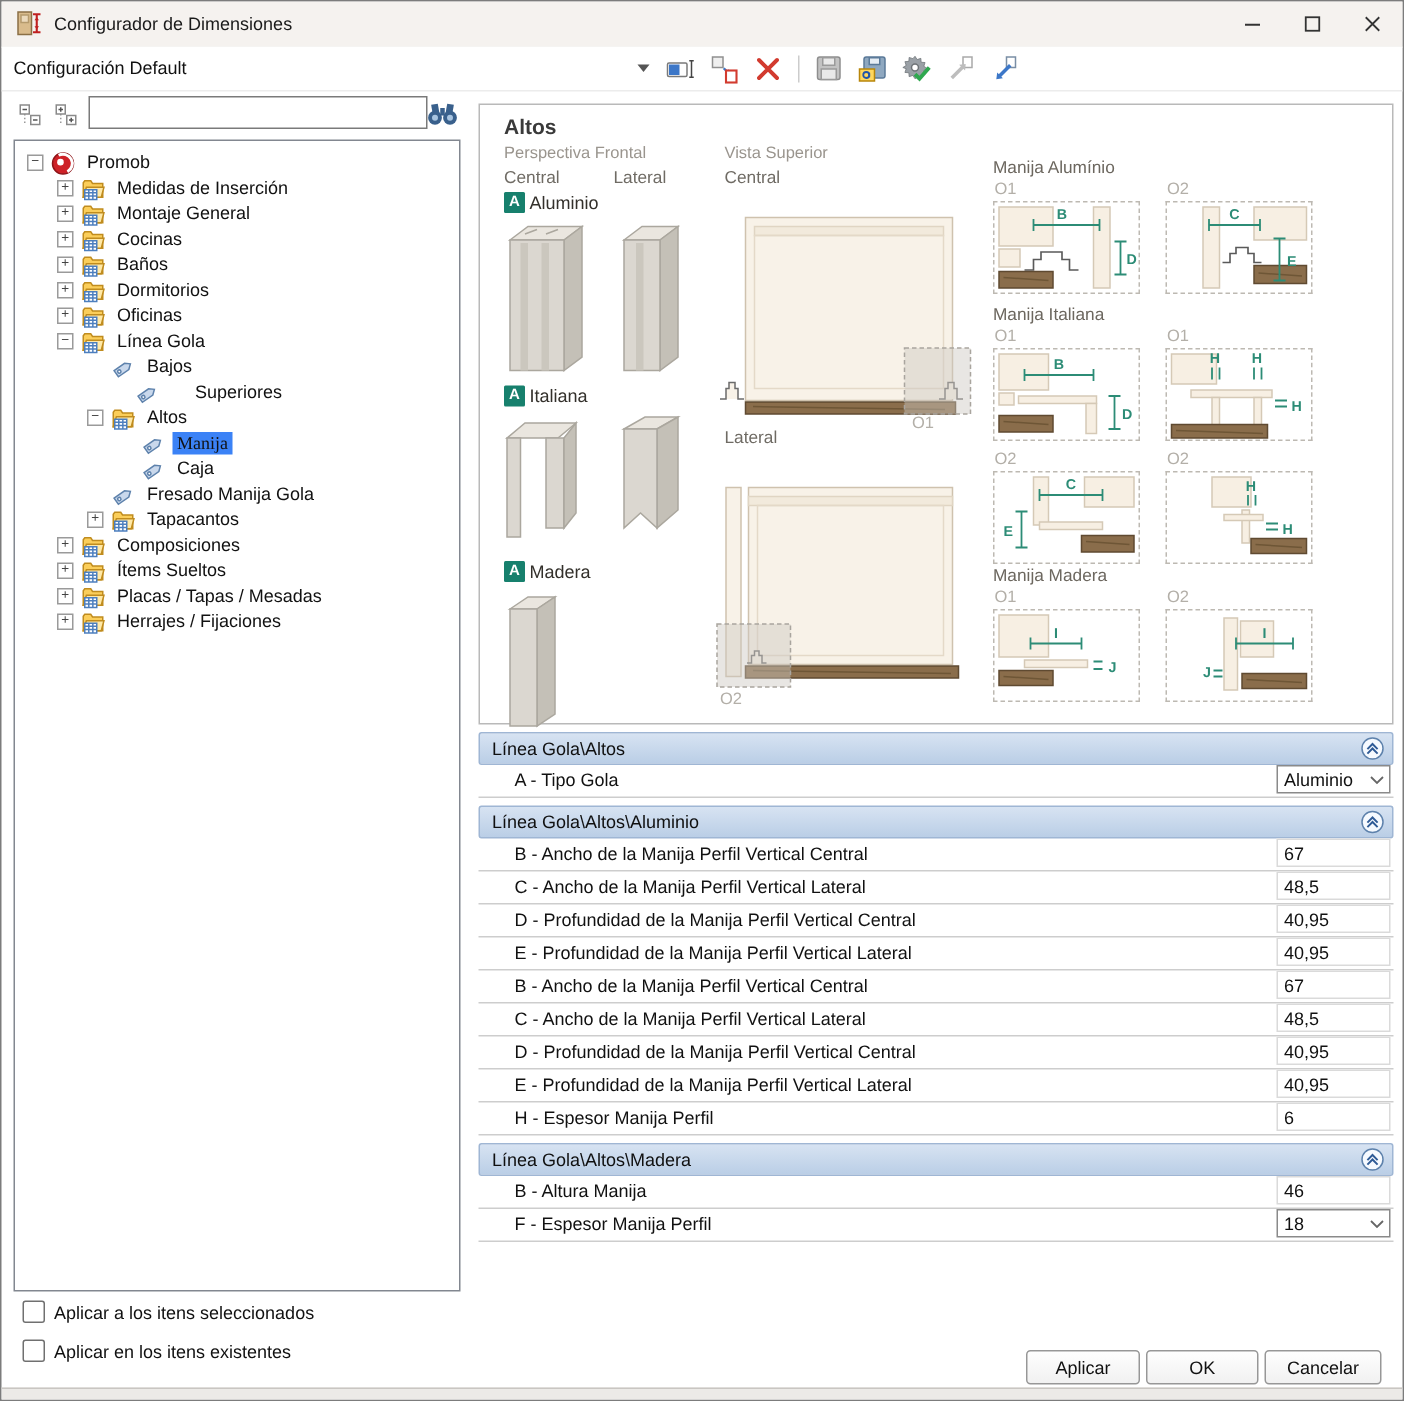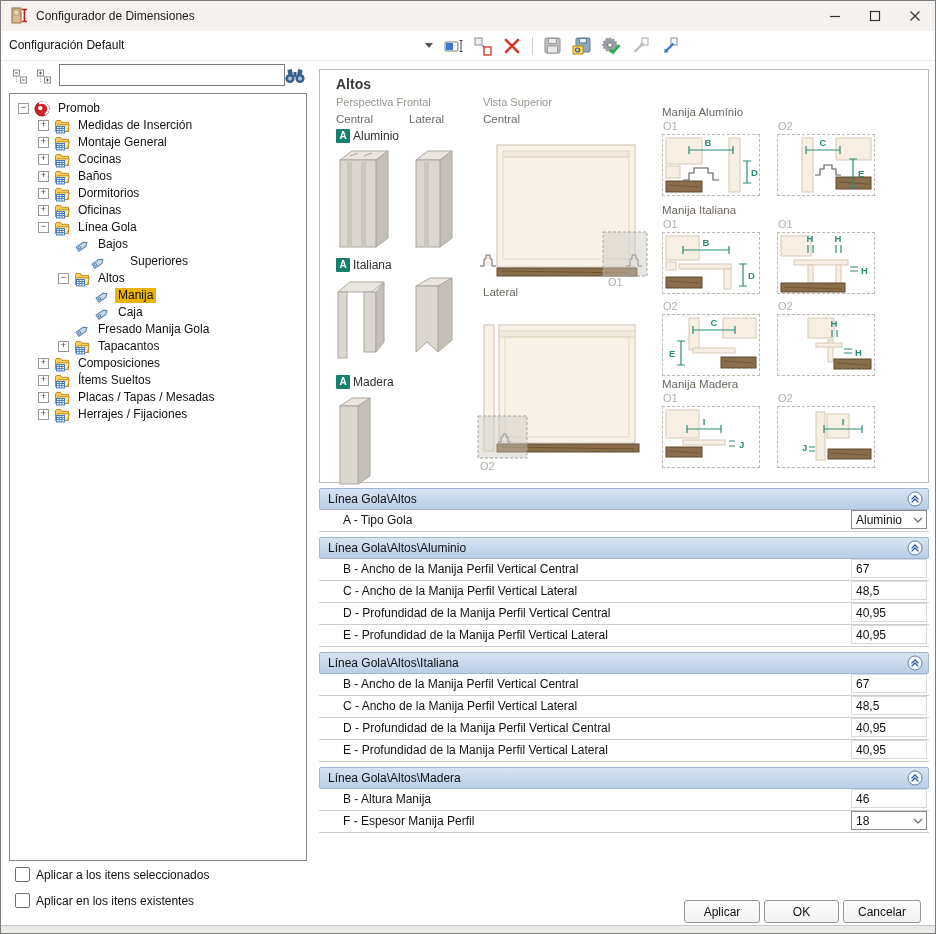--- a/index.html
+++ b/index.html
@@ -22,21 +22,21 @@
   .srbtn{position:absolute;top:2px;width:22px;height:22px;display:flex;align-items:center;justify-content:center;}
   .srbtn.b1{left:0;} .srbtn.b2{left:24px;}
   .search-input{position:absolute;left:50px;top:1px;width:218px;height:20px;border:1px solid #7a7a7a;font-size:12px;padding:0 3px;outline:none;}
   .findbtn{position:absolute;left:274px;top:1px;width:24px;height:22px;display:flex;align-items:center;justify-content:center;}
   .tree{position:absolute;left:8px;top:92px;width:298px;height:768px;border:1px solid #828790;background:#fff;box-sizing:border-box;padding-top:6px;overflow:hidden;}
   .tree-row{height:17px;display:flex;align-items:center;white-space:nowrap;font-size:12px;color:#111;}
   .expander{width:9px;height:9px;border:1px solid #9a9a9a;background:#fff;font-size:9px;line-height:7px;text-align:center;color:#444;margin-right:5px;flex:none;box-sizing:content-box;}
   .expander-spacer{width:11px;margin-right:5px;flex:none;}
   .tree-ico{width:16px;height:16px;margin-right:5px;flex:none;}
   .tree-label{padding:0 3px;line-height:15px;}
-  .tree-label.selected{background:#eab308;}
+  .tree-label.selected{background:#3b82f6;font-family:Liberation Serif, serif;}
   
   .preview{position:absolute;left:318px;top:68px;width:610px;height:414px;border:1px solid #b9b9b9;background:#fff;box-sizing:border-box;}
   .pv-abs{position:absolute;white-space:nowrap;}
   .pv-title{font-size:14px;font-weight:bold;color:#3a3a3a;}
   .pv-head{font-size:11px;color:#9a958e;}
   .pv-sub{font-size:11.5px;color:#6f6b64;}
   .pv-grp{font-size:11.5px;color:#6c675f;}
   .pv-otag{font-size:11px;color:#b3afa8;}
   .badge-a{display:inline-flex;width:14px;height:14px;background:#17806d;color:#fff;font-size:10px;font-weight:bold;align-items:center;justify-content:center;border-radius:1px;vertical-align:middle;}
   .mat-name{font-size:12px;color:#33302b;margin-left:3px;vertical-align:middle;}
@@ -644,24 +644,20 @@
         <div class="prop-value">
           <span>40,95</span>
         </div>
       </div>
       <div class="prop-row">
         <span class="prop-label">E - Profundidad de la Manija Perfil Vertical Lateral</span>
         <div class="prop-value">
           <span>40,95</span>
         </div>
       </div>
-      <div class="prop-header"><span>Línea Gola\Altos\Italiana</span><svg class="collapse" viewBox="0 0 16 16">
-    <circle cx="8" cy="8" r="7" fill="#f6faff" stroke="#5e82ac"></circle>
-    <path d="M4.6 8.4 8 5 11.4 8.4 M4.6 11.4 8 8 11.4 11.4" stroke="#2f5b96" fill="none" stroke-width="1.3"></path>
-  </svg></div>
       <div class="prop-row">
         <span class="prop-label">B - Ancho de la Manija Perfil Vertical Central</span>
         <div class="prop-value">
           <span>67</span>
         </div>
       </div>
       <div class="prop-row">
         <span class="prop-label">C - Ancho de la Manija Perfil Vertical Lateral</span>
         <div class="prop-value">
           <span>48,5</span>
@@ -670,20 +666,26 @@
       <div class="prop-row">
         <span class="prop-label">D - Profundidad de la Manija Perfil Vertical Central</span>
         <div class="prop-value">
           <span>40,95</span>
         </div>
       </div>
       <div class="prop-row">
         <span class="prop-label">E - Profundidad de la Manija Perfil Vertical Lateral</span>
         <div class="prop-value">
           <span>40,95</span>
+        </div>
+      </div>
+      <div class="prop-row">
+        <span class="prop-label">H - Espesor Manija Perfil</span>
+        <div class="prop-value">
+          <span>6</span>
         </div>
       </div>
       <div class="prop-header"><span>Línea Gola\Altos\Madera</span><svg class="collapse" viewBox="0 0 16 16">
     <circle cx="8" cy="8" r="7" fill="#f6faff" stroke="#5e82ac"></circle>
     <path d="M4.6 8.4 8 5 11.4 8.4 M4.6 11.4 8 8 11.4 11.4" stroke="#2f5b96" fill="none" stroke-width="1.3"></path>
   </svg></div>
       <div class="prop-row">
         <span class="prop-label">B - Altura Manija</span>
         <div class="prop-value">
           <span>46</span>

